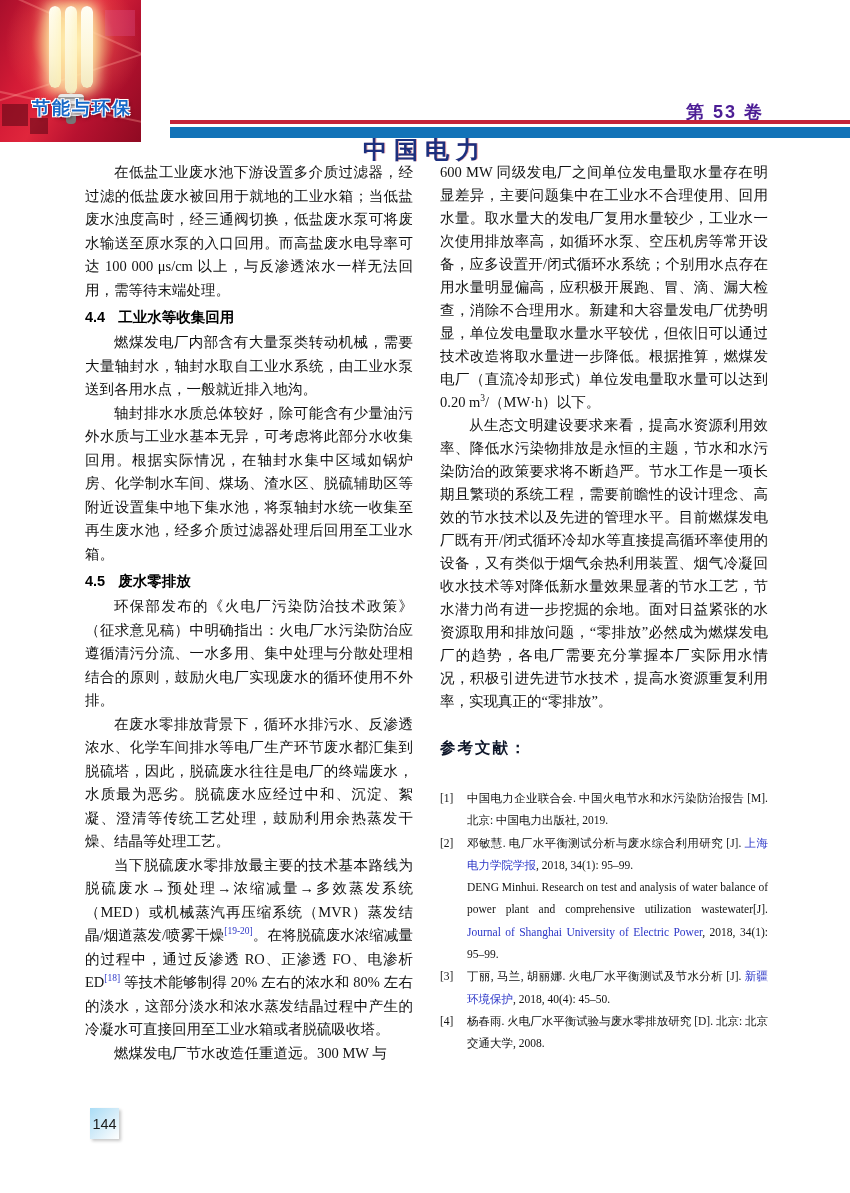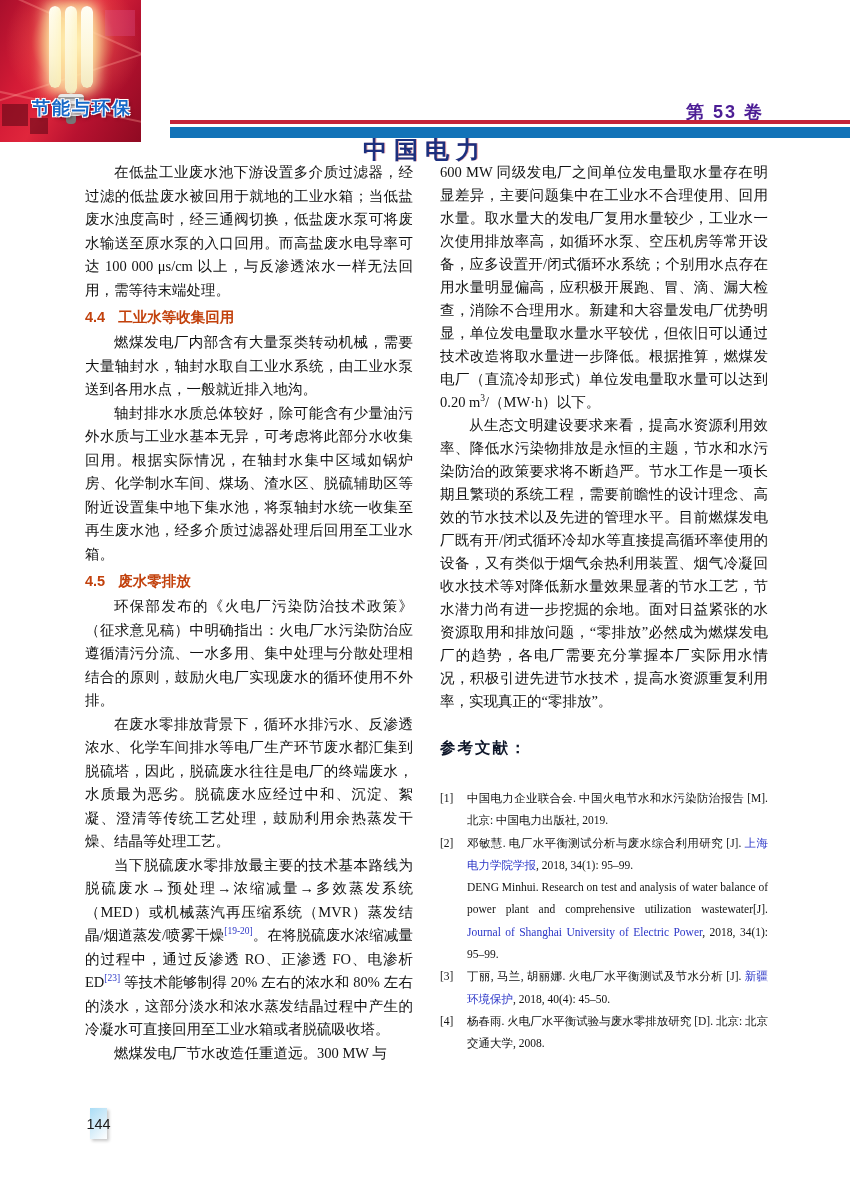--- a/index.html
+++ b/index.html
@@ -67,21 +67,21 @@
   p.body {
     font-size:14.5px; text-align:justify; text-justify:inter-ideograph;
     color:#111;
   }
   .col-left  p.body { line-height:23.5px; }
   .col-right p.body { line-height:23px; }
   .indent { text-indent:2em; }
 
   h4.sec {
     font-family:"Liberation Sans","DejaVu Sans",sans-serif;
-    font-size:14.5px; font-weight:bold; line-height:24px; color:#c2410c;
+    font-size:14.5px; font-weight:bold; line-height:24px; color:#000000;
     margin:3px 0 2px;
   }
   h4.sec .sec-num { margin-right:13px; }
   h2.conclusion {
     font-family:"Liberation Sans","DejaVu Sans",sans-serif;
     font-size:17px; font-weight:bold; color:#3d2e85;
     margin:22px 0 20px;
   }
   h2.conclusion .sec-num { margin-right:18px; }
 
@@ -96,21 +96,21 @@
     margin:25px 0 28px;
   }
   .refs { font-size:11.5px; line-height:22.3px; color:#111; }
   .ref-row { display:flex; align-items:flex-start; }
   .ref-num { flex:none; width:27px; }
   .ref-body { flex:1; }
   .ref-zh, .ref-en { text-align:justify; text-justify:inter-ideograph; }
 
   
   .pagenum-box {
-    position:absolute; left:90px; top:1108px; width:17px; height:31px;
+    position:absolute; left:90px; top:1108px; width:29px; height:31px;
     background:linear-gradient(135deg,#aaddf6 0%, #cfeaf8 45%, #ffffff 100%);
     box-shadow:2px 2px 3px rgba(0,0,0,.22);
     display:flex; align-items:center; justify-content:center;
     font-family:"Liberation Sans","DejaVu Sans",sans-serif;
     font-size:14.5px; color:#1b1b1b;
   }
 </style>
 </head>
 <body>
 
@@ -147,21 +147,21 @@
 
       <h4 class="sec"><span class="sec-num">4.4</span><span>工业水等收集回用</span></h4>
 
       <p class="body indent">燃煤发电厂内部含有大量泵类转动机械，需要大量轴封水，轴封水取自工业水系统，由工业水泵送到各用水点，一般就近排入地沟。</p>
       <p class="body indent">轴封排水水质总体较好，除可能含有少量油污外水质与工业水基本无异，可考虑将此部分水收集回用。根据实际情况，在轴封水集中区域如锅炉房、化学制水车间、煤场、渣水区、脱硫辅助区等附近设置集中地下集水池，将泵轴封水统一收集至再生废水池，经多介质过滤器处理后回用至工业水箱。</p>
 
       <h4 class="sec"><span class="sec-num">4.5</span><span>废水零排放</span></h4>
 
       <p class="body indent">环保部发布的《火电厂污染防治技术政策》（征求意见稿）中明确指出：火电厂水污染防治应遵循清污分流、一水多用、集中处理与分散处理相结合的原则，鼓励火电厂实现废水的循环使用不外排。</p>
       <p class="body indent">在废水零排放背景下，循环水排污水、反渗透浓水、化学车间排水等电厂生产环节废水都汇集到脱硫塔，因此，脱硫废水往往是电厂的终端废水，水质最为恶劣。脱硫废水应经过中和、沉淀、絮凝、澄清等传统工艺处理，鼓励利用余热蒸发干燥、结晶等处理工艺。</p>
-      <p class="body indent"><span>当下脱硫废水零排放最主要的技术基本路线为脱硫废水→预处理→浓缩减量→多效蒸发系统（MED）或机械蒸汽再压缩系统（MVR）蒸发结晶/烟道蒸发/喷雾干燥</span><span class="sup link">[19-20]</span><span>。在将脱硫废水浓缩减量的过程中，通过反渗透 RO、正渗透 FO、电渗析 ED</span><span class="sup link">[23]</span><span> 等技术能够制得 20% 左右的浓水和 80% 左右的淡水，这部分淡水和浓水蒸发结晶过程中产生的冷凝水可直接回用至工业水箱或者脱硫吸收塔。</span></p>
+      <p class="body indent"><span>当下脱硫废水零排放最主要的技术基本路线为脱硫废水→预处理→浓缩减量→多效蒸发系统（MED）或机械蒸汽再压缩系统（MVR）蒸发结晶/烟道蒸发/喷雾干燥</span><span class="sup link">[19-20]</span><span>。在将脱硫废水浓缩减量的过程中，通过反渗透 RO、正渗透 FO、电渗析 ED</span><span class="sup link">[18]</span><span> 等技术能够制得 20% 左右的浓水和 80% 左右的淡水，这部分淡水和浓水蒸发结晶过程中产生的冷凝水可直接回用至工业水箱或者脱硫吸收塔。</span></p>
 
 
       <p class="body indent">燃煤发电厂节水改造任重道远。300 MW 与</p>
     </div>
 
     <div class="col col-right">
       <p class="body"><span>600 MW 同级发电厂之间单位发电量取水量存在明显差异，主要问题集中在工业水不合理使用、回用水量。取水量大的发电厂复用水量较少，工业水一次使用排放率高，如循环水泵、空压机房等常开设备，应多设置开/闭式循环水系统；个别用水点存在用水量明显偏高，应积极开展跑、冒、滴、漏大检查，消除不合理用水。新建和大容量发电厂优势明显，单位发电量取水量水平较优，但依旧可以通过技术改造将取水量进一步降低。根据推算，燃煤发电厂（直流冷却形式）单位发电量取水量可以达到 0.20 m</span><span class="sup-plain">3</span><span>/（MW·h）以下。</span></p>
       <p class="body indent">从生态文明建设要求来看，提高水资源利用效率、降低水污染物排放是永恒的主题，节水和水污染防治的政策要求将不断趋严。节水工作是一项长期且繁琐的系统工程，需要前瞻性的设计理念、高效的节水技术以及先进的管理水平。目前燃煤发电厂既有开/闭式循环冷却水等直接提高循环率使用的设备，又有类似于烟气余热利用装置、烟气冷凝回收水技术等对降低新水量效果显著的节水工艺，节水潜力尚有进一步挖掘的余地。面对日益紧张的水资源取用和排放问题，“零排放”必然成为燃煤发电厂的趋势，各电厂需要充分掌握本厂实际用水情况，积极引进先进节水技术，提高水资源重复利用率，实现真正的“零排放”。</p>
 
       <div class="refs-title">参考文献：</div>

